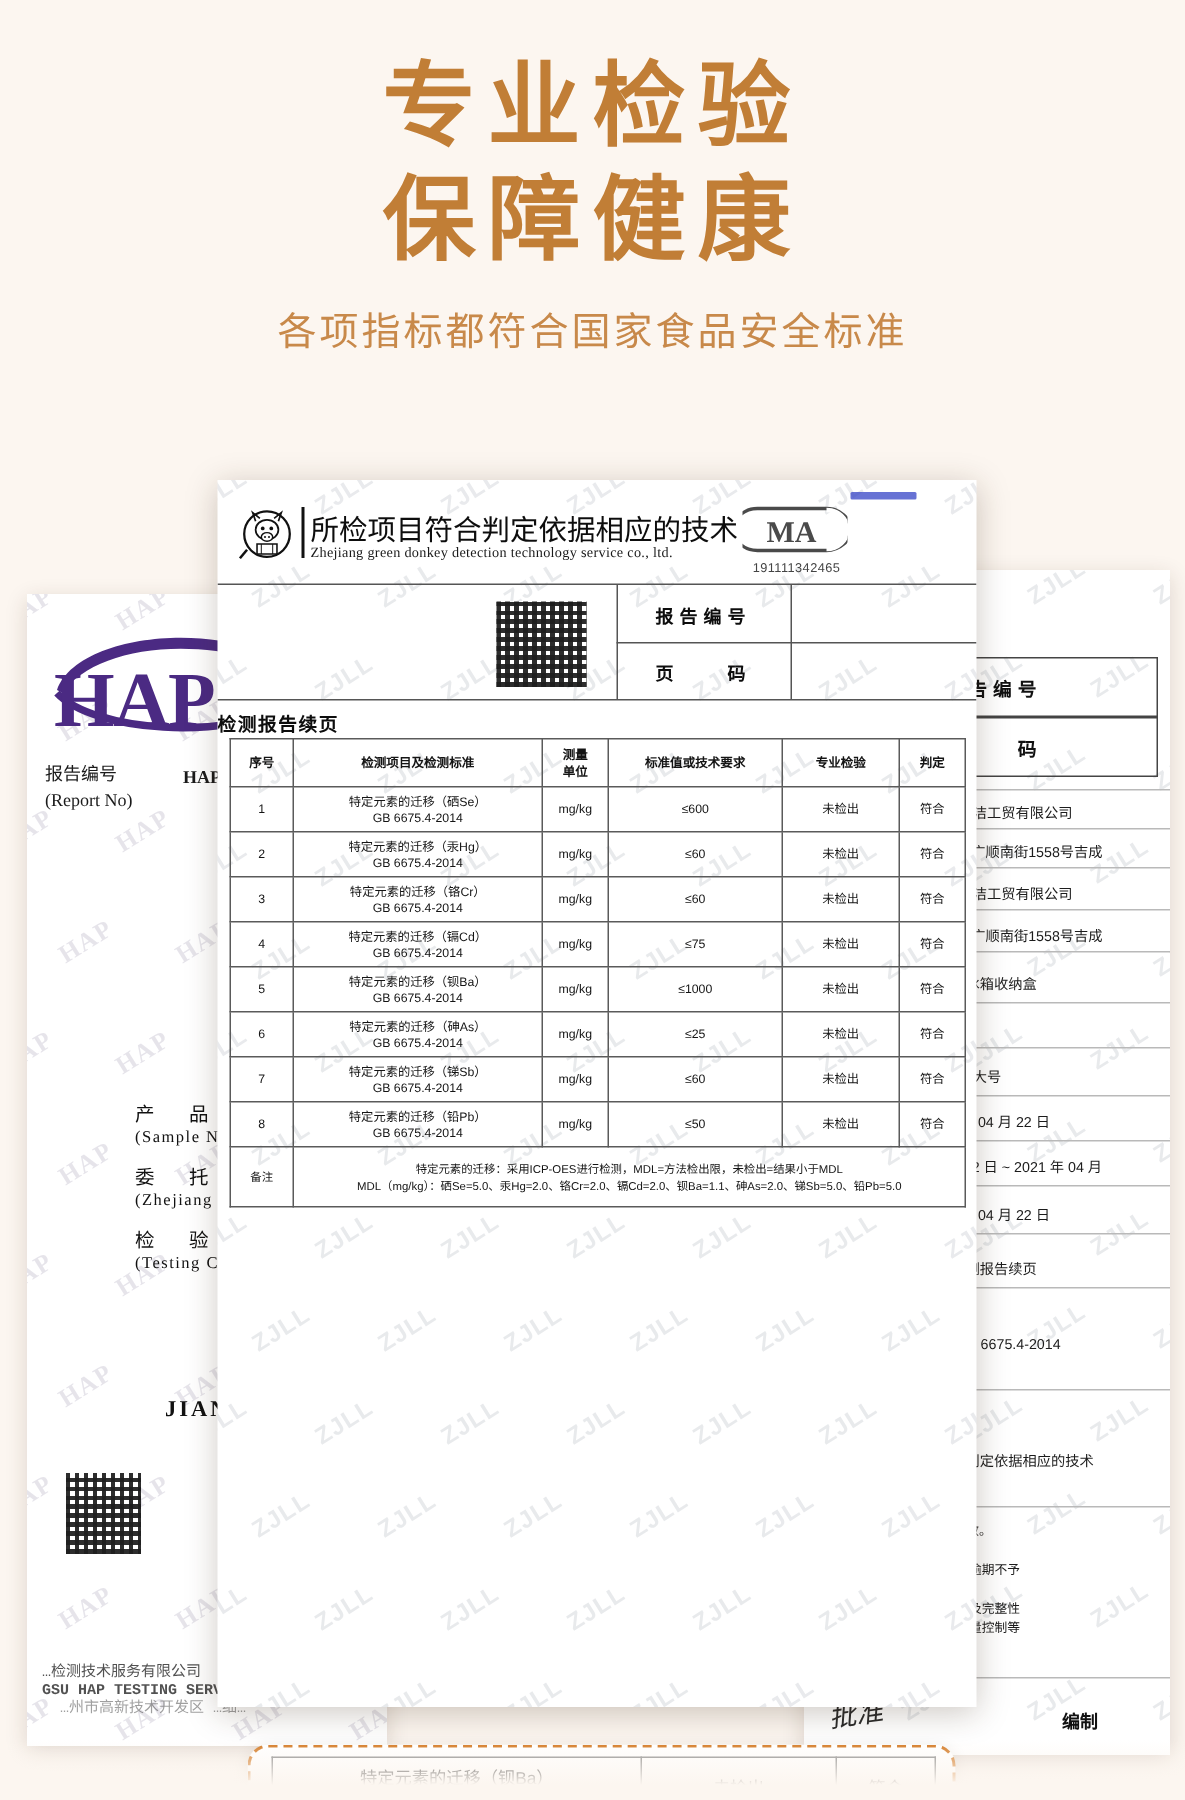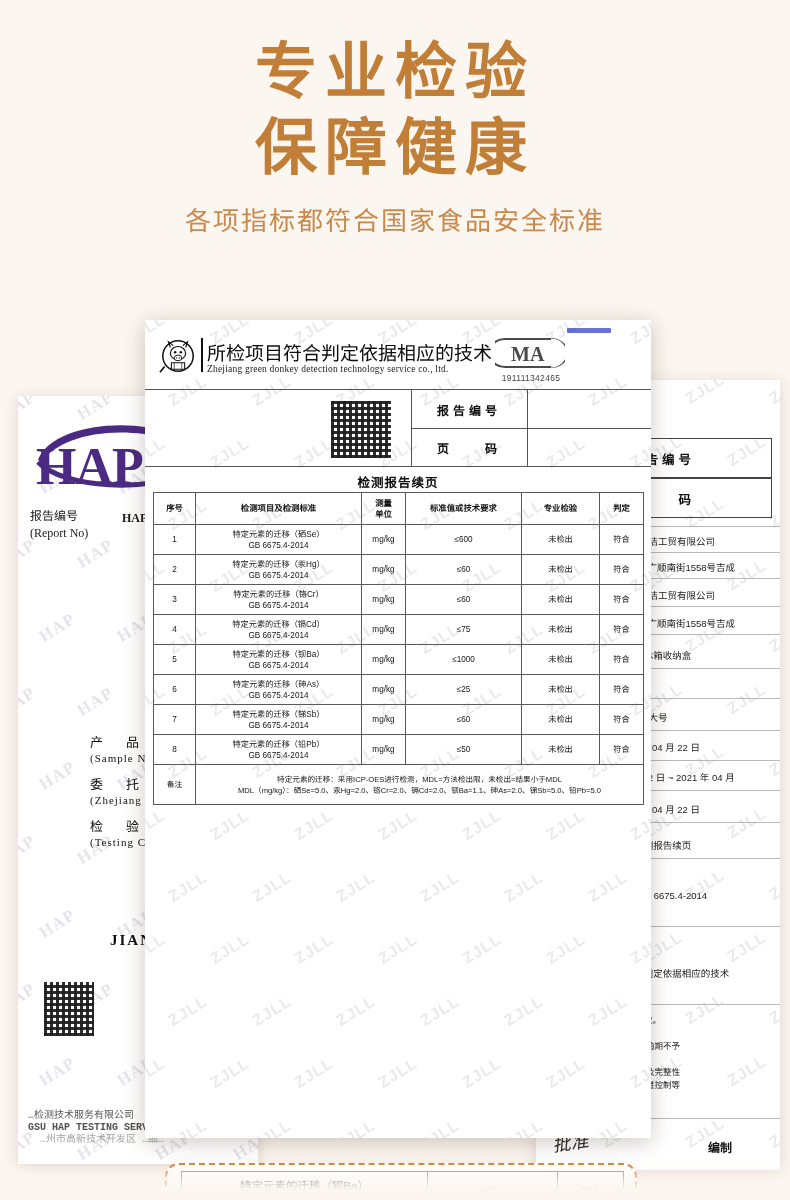--- a/index.html
+++ b/index.html
@@ -315,21 +315,21 @@
     color: #0d0d0d;
     white-space: nowrap;
   }
   .band-label { font-weight: bold; letter-spacing: 4px; }
   .band-value { font-weight: bold; letter-spacing: .5px; }
 
   .cont-title {
     position: absolute;
     left: 0; top: 152px;
     width: 506px;
-    text-align: center;
+    text-align: left;
     font-size: 12.5px;
     font-weight: bold;
     color: #0d0d0d;
     letter-spacing: 1px;
   }
 
   
   table.maintable {
     position: absolute;
     left: 8px;

